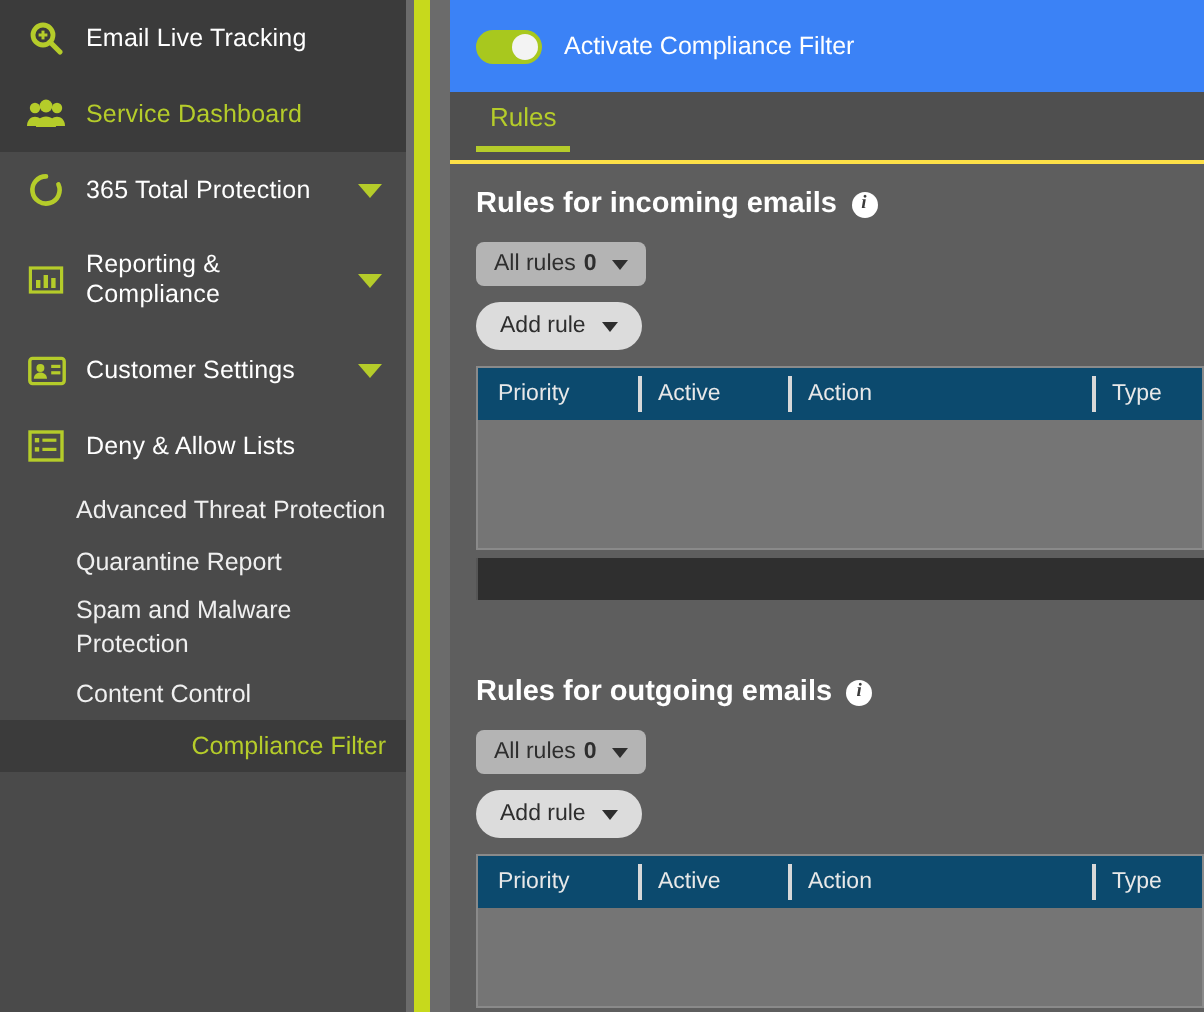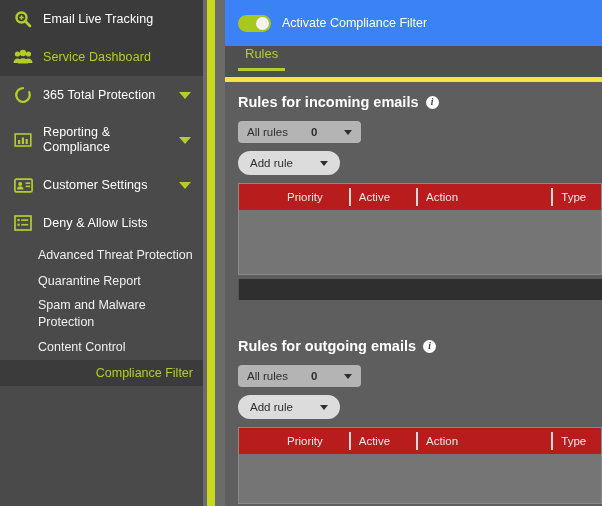--- a/index.html
+++ b/index.html
@@ -150,23 +150,23 @@
     background: #f3f3f3;
   }
   .toggle-label {
     color: #ffffff;
     font-size: 12.5px;
   }
 
   .tabbar {
     height: 36px;
     background: #4f4f4f;
-    border-bottom: 5px solid #fde047;
-    display: flex;
-    align-items: flex-start;
+    border-bottom: 2px solid #fde047;
+    display: flex;
+    align-items: center;
     padding-left: 13px;
     box-sizing: border-box;
   }
   .tab {
     color: #b5cc2a;
     font-size: 13px;
     padding: 0 7px 7px 7px;
     border-bottom: 3px solid #b5cc2a;
     margin-bottom: -1px;
   }
@@ -197,21 +197,20 @@
     margin-left: 7px;
     font-family: "Liberation Serif", serif;
   }
   .btn-row { margin-bottom: 8px; }
   .btn {
     display: inline-flex;
     align-items: center;
     font-size: 11.5px;
     color: #2e2e2e;
     box-sizing: border-box;
-    gap: 19px;
   }
   .btn-filter {
     background: #b4b4b4;
     border-radius: 4px;
     height: 22px;
     padding: 0 9px;
   }
   .btn-filter b { font-weight: bold; margin-left: 4px; }
   .btn-add {
     background: #dcdcdc;
@@ -231,24 +230,23 @@
   .table {
     margin-left: 0;
     width: 364px;
     background: #757575;
     border: 1px solid #8a8a8a;
     box-sizing: border-box;
   }
   .thead {
     display: flex;
     height: 26px;
-    background: #b91c1c;
-    align-items: center;
-    box-sizing: border-box;
-    padding-left: 38px;
+    background: #0c4a6e;
+    align-items: center;
+    box-sizing: border-box;
   }
   .th {
     color: #e8e8e8;
     font-size: 11.5px;
     padding-left: 10px;
     box-sizing: border-box;
     position: relative;
     height: 26px;
     line-height: 26px;
     white-space: nowrap;

